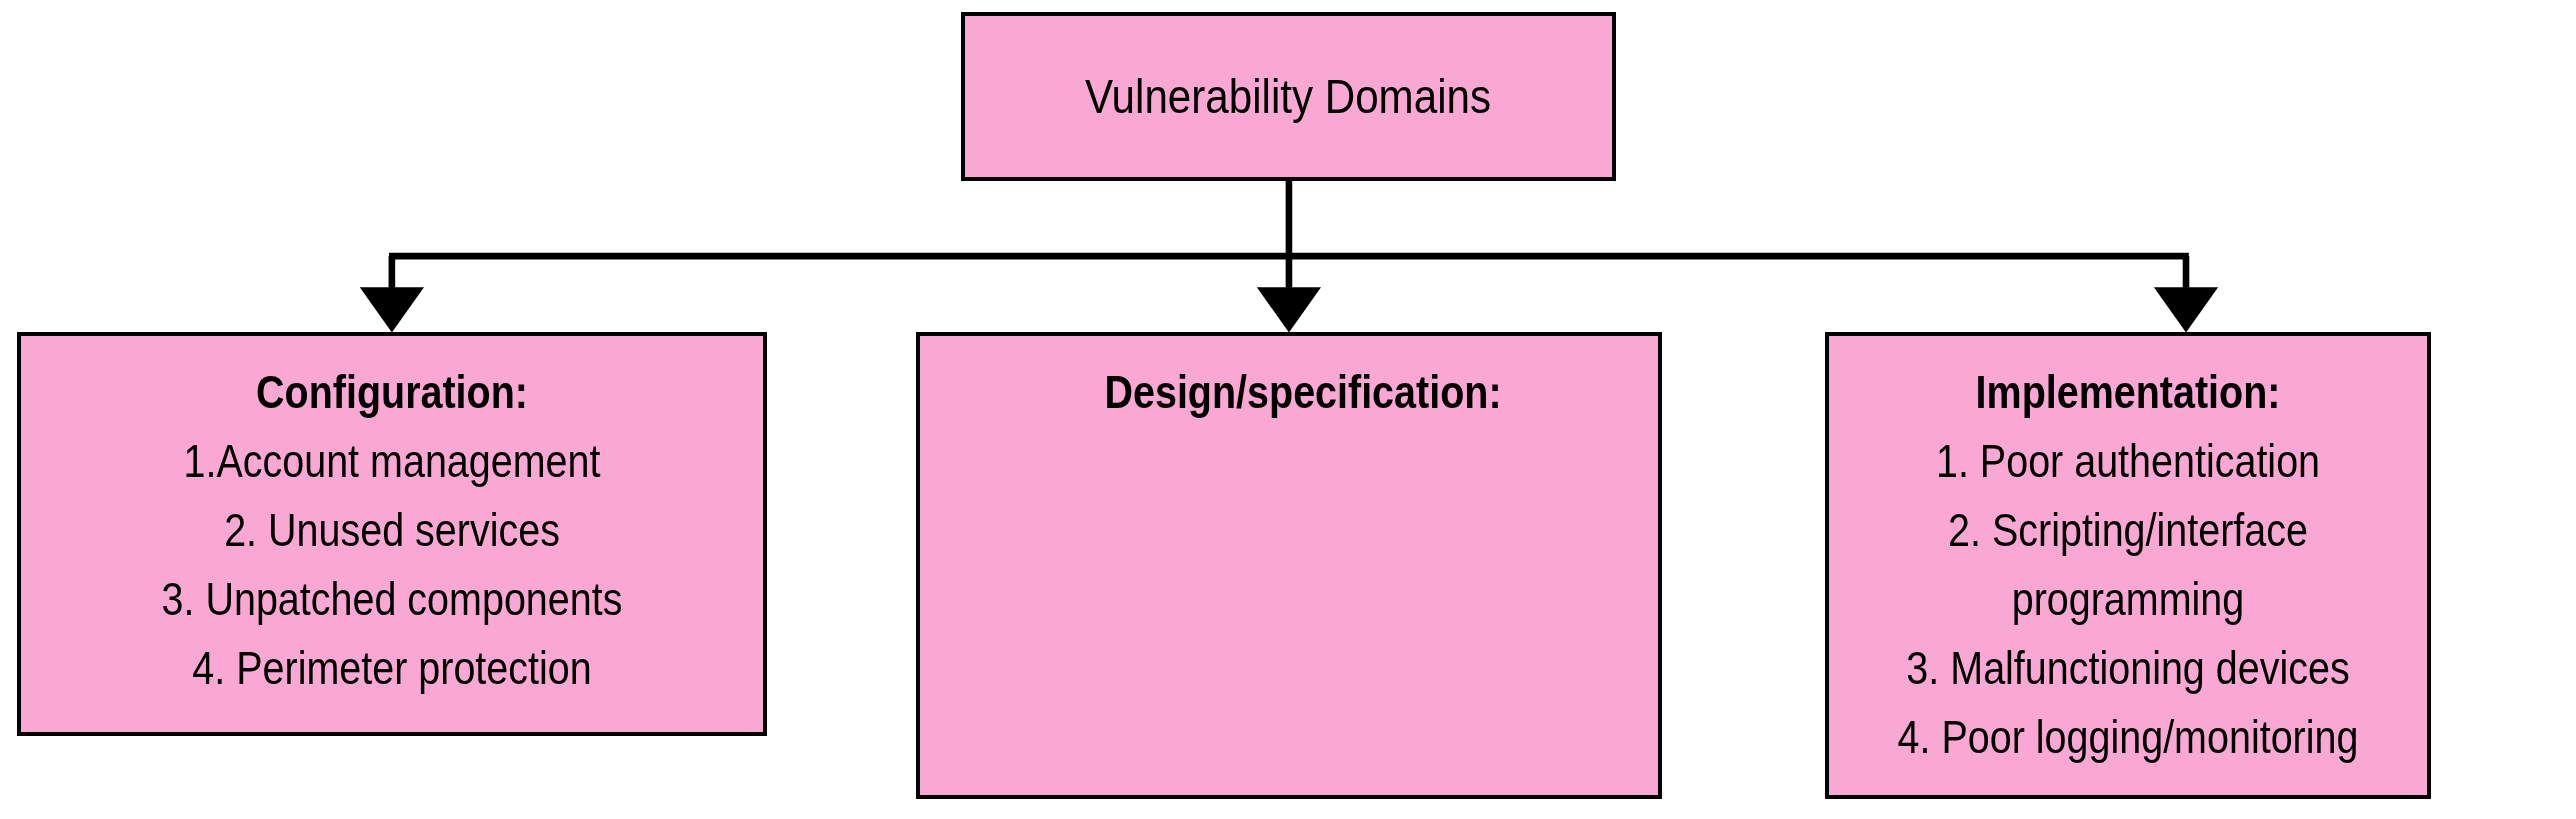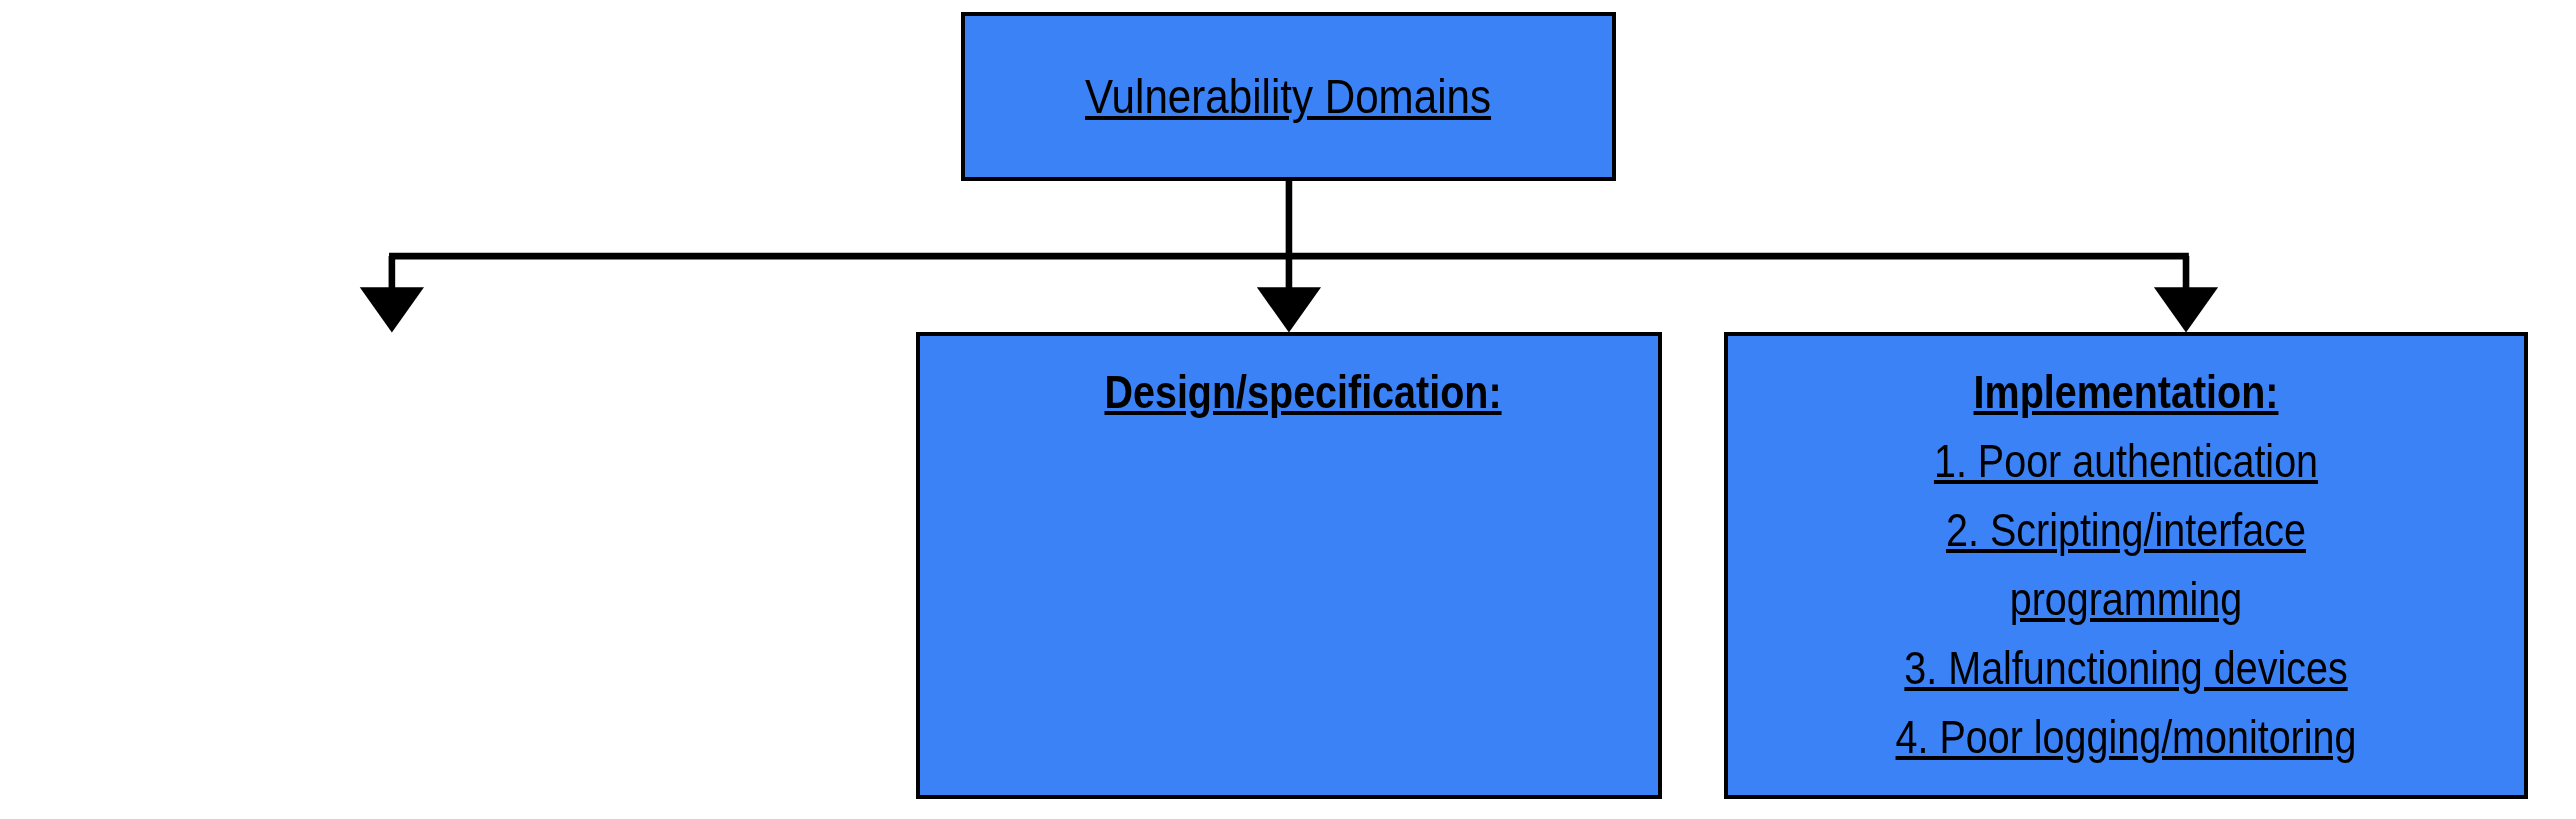--- a/index.html
+++ b/index.html
@@ -18,23 +18,22 @@
     height: 820px;
     background: #ffffff;
     overflow: hidden;
   }
 
   
   .node {
     position: absolute;
     box-sizing: border-box;
     border: 4.7px solid #000000;
-    background: #3b82f6;
+    background: #f9a8d4;
     text-align: center;
-    text-decoration: underline;
   }
 
   #node-root {
     left: 961px;
     top: 12.3px;
     width: 655px;
     height: 169px;
     display: flex;
     align-items: center;
     justify-content: center;
@@ -51,23 +50,23 @@
   #node-design {
     left: 916px;
     top: 332px;
     width: 746px;
     height: 467px;
     padding-top: 21px;
     padding-left: 28px;
   }
 
   #node-implementation {
-    left: 1724px;
+    left: 1825px;
     top: 332px;
-    width: 804px;
+    width: 606px;
     height: 467px;
     padding-top: 21px;
   }
 
   
   .root-title {
     font-size: 49px;
     font-weight: 400;
     line-height: 1;
     letter-spacing: 0px;
@@ -125,20 +124,29 @@
     <polygon points="1331,304 1399,304 1365,352" fill="#000000"></polygon>
 
     <line x1="2315" y1="271" x2="2315" y2="310" stroke="#000000" stroke-width="7"></line>
     <polygon points="2281,304 2349,304 2315,352" fill="#000000"></polygon>
   </svg>
 
   <div class="node" id="node-root">
     <div class="root-title">Vulnerability Domains</div>
   </div>
 
+  <div class="node" id="node-configuration">
+    <div class="node-title">Configuration:</div>
+    <ul class="node-list">
+      <li>1.Account management</li>
+      <li>2. Unused services</li>
+      <li>3. Unpatched components</li>
+      <li>4. Perimeter protection</li>
+    </ul>
+  </div>
 
   <div class="node" id="node-design">
     <div class="node-title">Design/specification:</div>
   </div>
 
   <div class="node" id="node-implementation">
     <div class="node-title">Implementation:</div>
     <ul class="node-list">
       <li>1. Poor authentication</li>
       <li>2. Scripting/interface</li>

